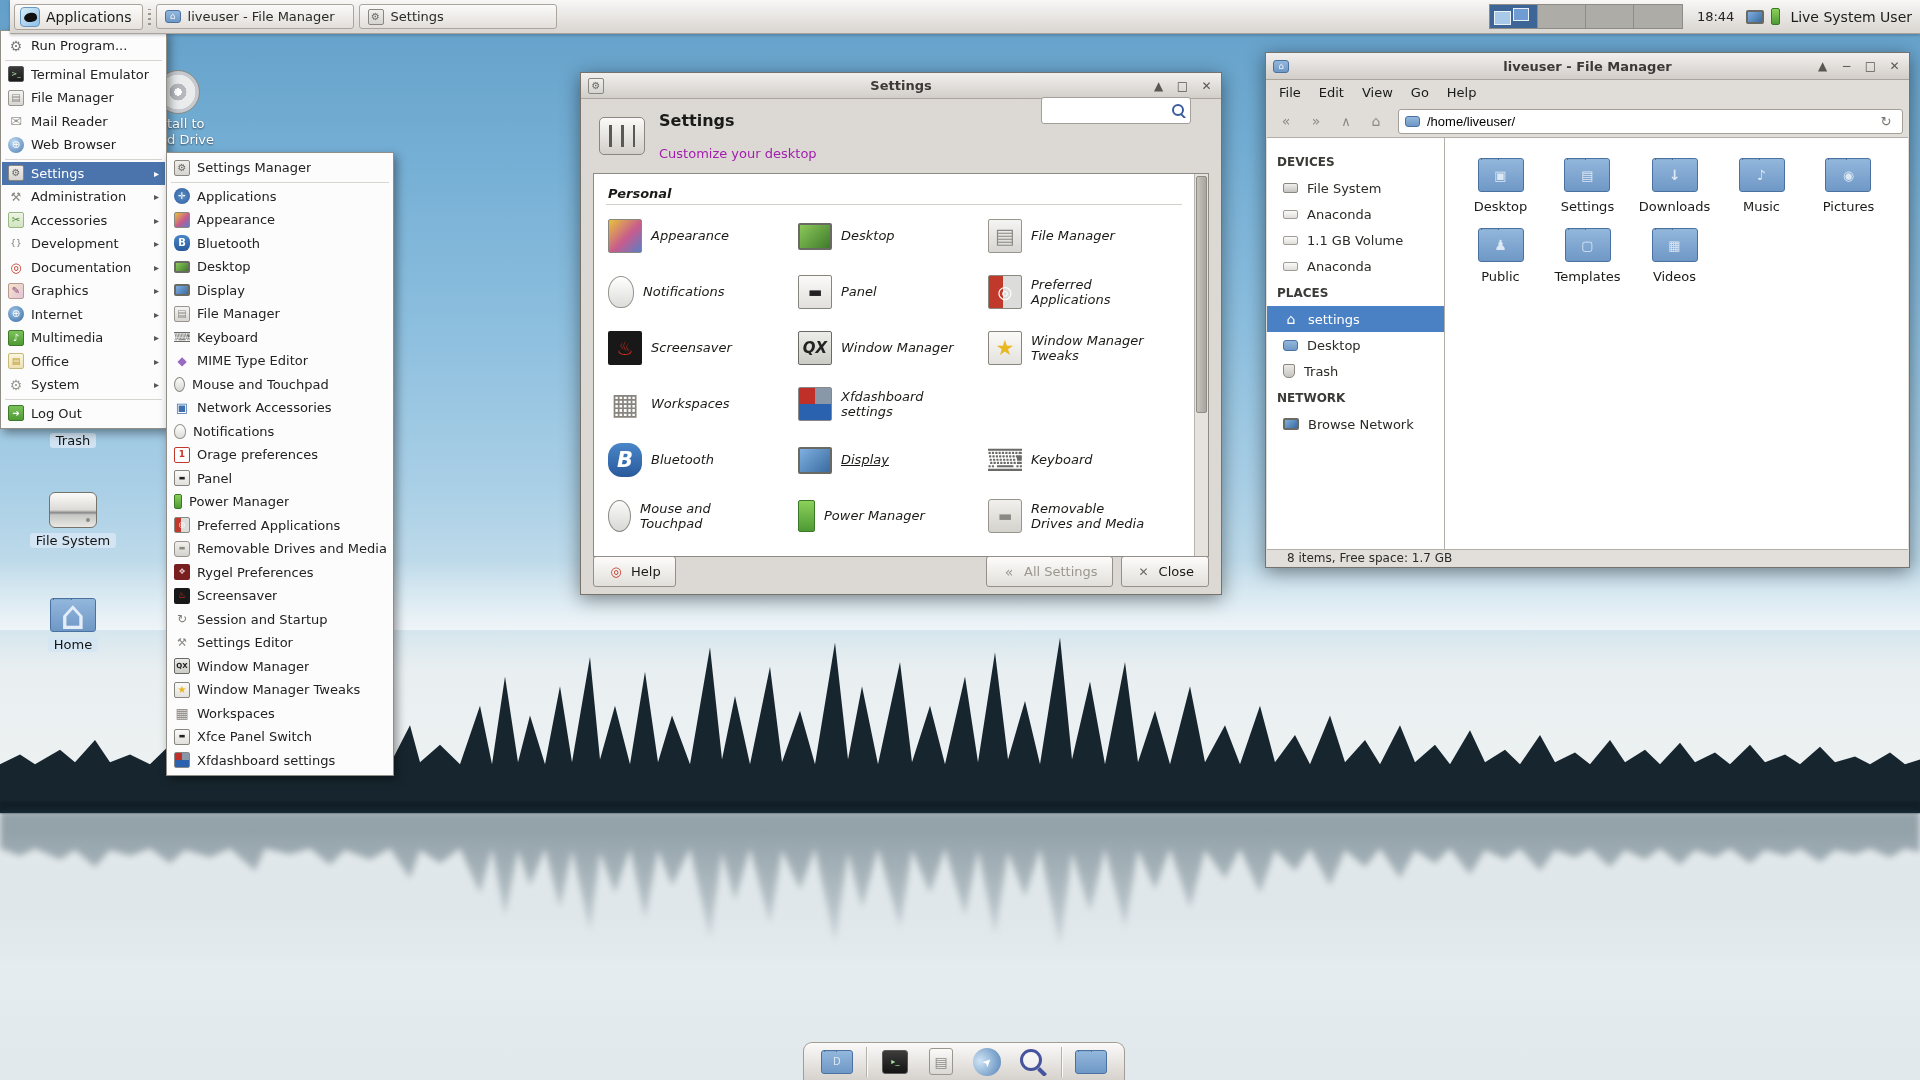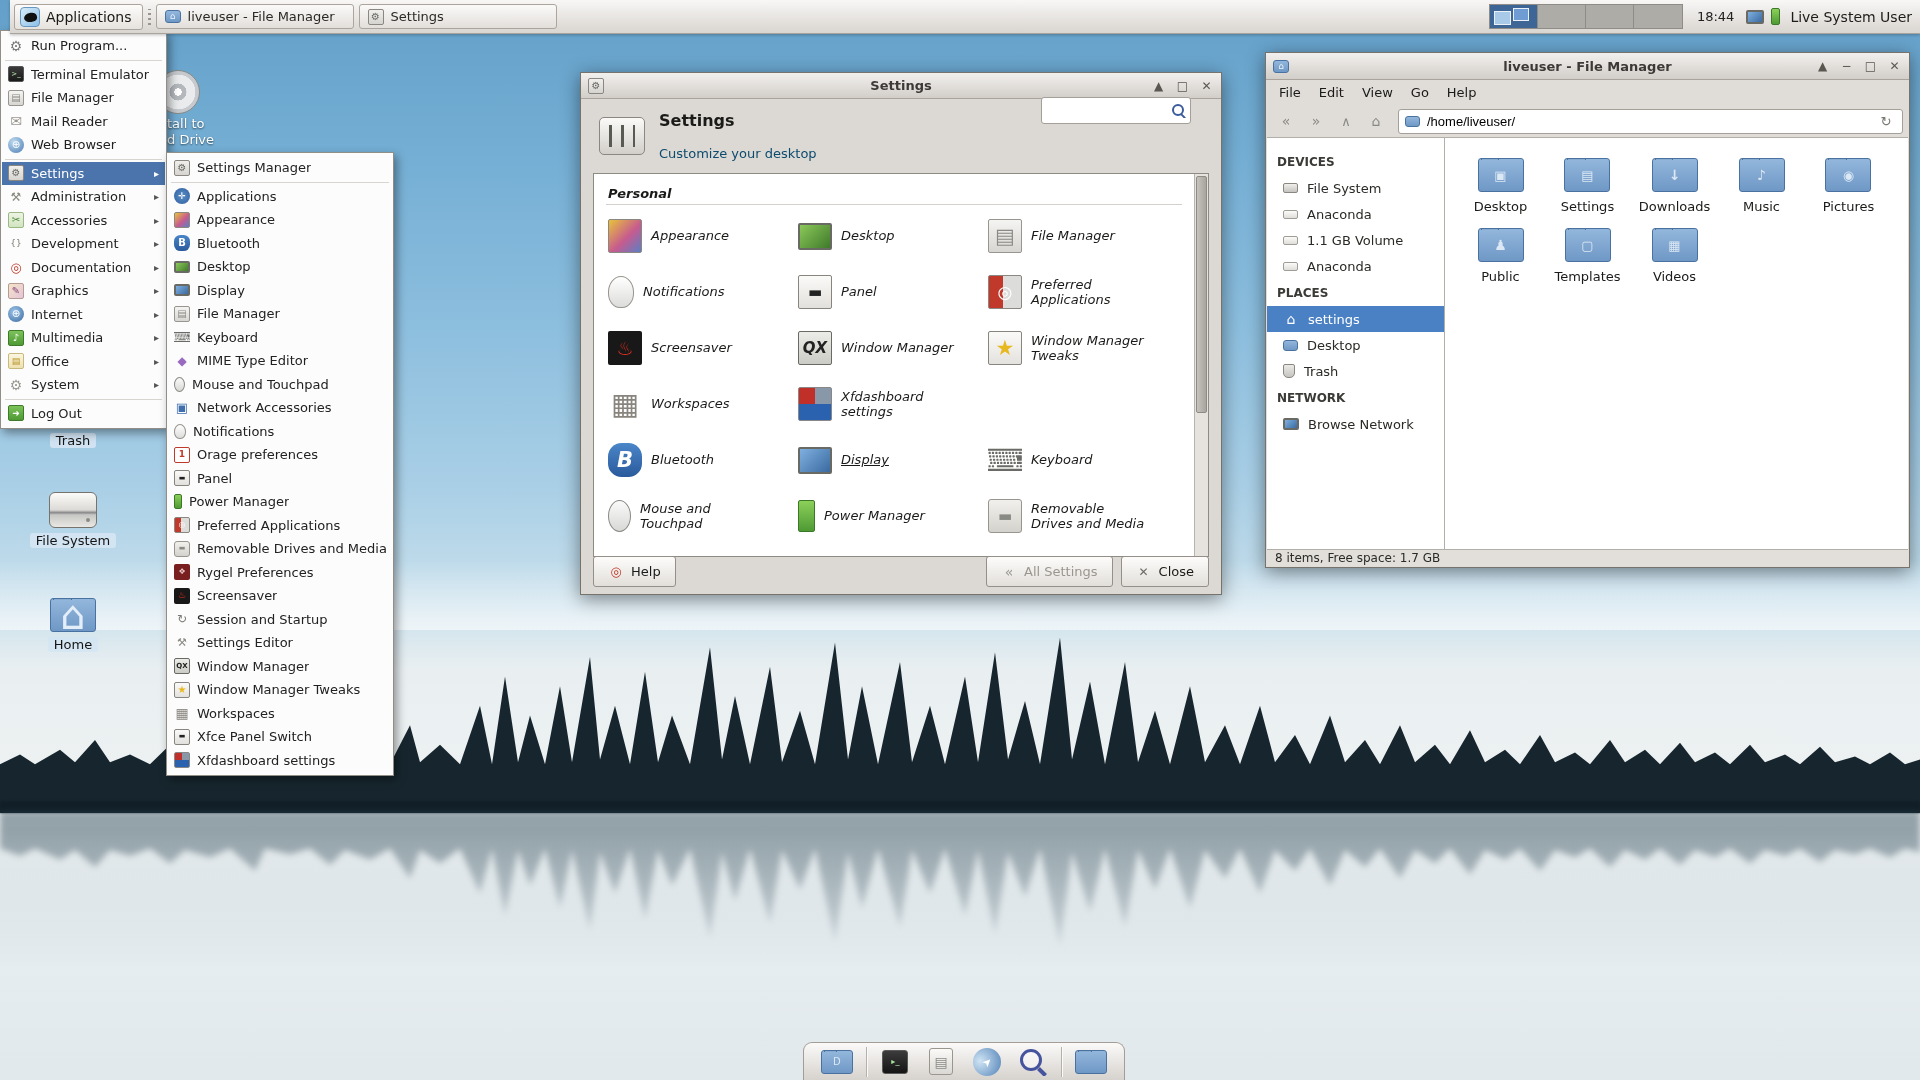--- a/index.html
+++ b/index.html
@@ -90,21 +90,21 @@
   .titlebar { height:26px; background:linear-gradient(#f2f0ee,#d2cec9); border-bottom:1px solid #aaa49c;
     display:flex; align-items:center; padding:0 7px; position:relative; }
   .title-text { position:absolute; left:0; right:0; text-align:center; font-weight:bold; color:#3c3936; font-size:13px; pointer-events:none; }
   .tb-btns { margin-left:auto; display:flex; gap:9px; z-index:1; }
   .tb-btn { color:#5a5751; font-size:12px; width:15px; text-align:center; }
 
   
   #settings-win { left:580px; top:72px; width:642px; height:523px; z-index:10; }
   .sw-header { position:absolute; left:0; right:0; top:26px; height:74px; display:flex; align-items:center; padding:0 18px; gap:14px; }
   .sw-h-title { font-size:16px; font-weight:bold; color:#1a1a18; }
-  .sw-h-sub { font-size:13px; color:#0c4a6e; margin-top:16px; }
+  .sw-h-sub { font-size:13px; color:#a21caf; margin-top:16px; }
   .sw-search { position:absolute; right:30px; top:24px; width:150px; height:27px; background:#fff; border:1px solid #a49f98; border-radius:3px; display:flex; align-items:center; padding:0 4px; }
   .sw-search input { flex:1; border:none; outline:none; font-size:13px; min-width:0; background:transparent; }
   .sw-content { position:absolute; left:12px; right:12px; top:100px; height:384px; background:#fff; border:1px solid #8e8a84; overflow:hidden; padding:6px 26px 0 12px;font-style:italic; }
   .sw-scroll { position:absolute; top:0; bottom:0; right:0; width:14px; background:#e6e3df; border-left:1px solid #b8b4ae; }
   .sw-thumb { position:absolute; top:2px; left:1px; right:1px; height:62%; background:linear-gradient(90deg,#c6c3be,#a8a49e); border:1px solid #8e8a84; border-radius:2px; }
   .sw-sec-title { font-weight:bold; font-size:13px; color:#1a1a18; padding:6px 0 3px 2px; border-bottom:1px solid #d4d1cc; margin-bottom:3px; }
   .sw-grid { display:grid; grid-template-columns:repeat(3,190px); }
   .sw-item { height:56px; display:flex; align-items:center; gap:9px; padding-left:2px; }
   .sw-label { max-width:118px; line-height:1.18; color:#1a1a18; }
   .sw-label.hov { text-decoration:underline; }
@@ -125,21 +125,21 @@
   .fm-path input { flex:1; border:none; outline:none; font-size:13px; background:transparent; min-width:0; }
   .fm-body { position:absolute; left:1px; right:1px; top:84px; bottom:18px; display:flex; background:#fff; border-top:1px solid #b2aea8; }
   .fm-sidebar { width:178px; border-right:1px solid #b2aea8; background:#fff; padding-top:10px; overflow:hidden; }
   .sb-title { font-size:12px; font-weight:bold; color:#3a3a36; padding:7px 0 6px 10px; }
   .sb-item { height:26px; display:flex; align-items:center; gap:9px; padding-left:16px; color:#2a2a26; }
   .sb-item.sel { background:#4a80c4; color:#fff; }
   .fm-view { flex:1; padding:20px 6px 0 12px; }
   .fm-grid { display:grid; grid-template-columns:repeat(5,87px); row-gap:14px; justify-items:center; }
   .file { display:flex; flex-direction:column; align-items:center; gap:7px; }
   .file-name { font-size:13px; color:#1a1a18; }
-  .fm-status { position:absolute; left:1px; right:1px; bottom:1px; height:17px; background:#e2dfda; border-top:1px solid #b2aea8; display:flex; align-items:center; padding-left:8px; font-size:12px; color:#2a2a26; }
+  .fm-status { position:absolute; left:1px; right:1px; bottom:1px; height:17px; background:#e2dfda; border-top:1px solid #b2aea8; display:flex; align-items:center; padding-left:20px; font-size:12px; color:#2a2a26; }
 
   
   #desktop-icons { position:absolute; inset:0; z-index:1; }
   .dt-icon { position:absolute; width:90px; left:28px; display:flex; flex-direction:column; align-items:center; gap:5px; }
   .dt-label { background:rgba(213,229,243,.92); border-radius:3px; padding:0 6px; font-size:13px; color:#141414; white-space:nowrap; }
   .partial-install { position:absolute; left:156px; top:70px; z-index:5; width:140px; text-align:left; }
   .partial-lines { position:absolute; left:11px; top:46px; width:140px; color:#fff; font-size:13px; text-shadow:0 1px 2px rgba(0,0,0,.6); line-height:1.25; }
 
   
   .dock { position:absolute; left:803px; bottom:0; width:322px; height:38px; z-index:12;

